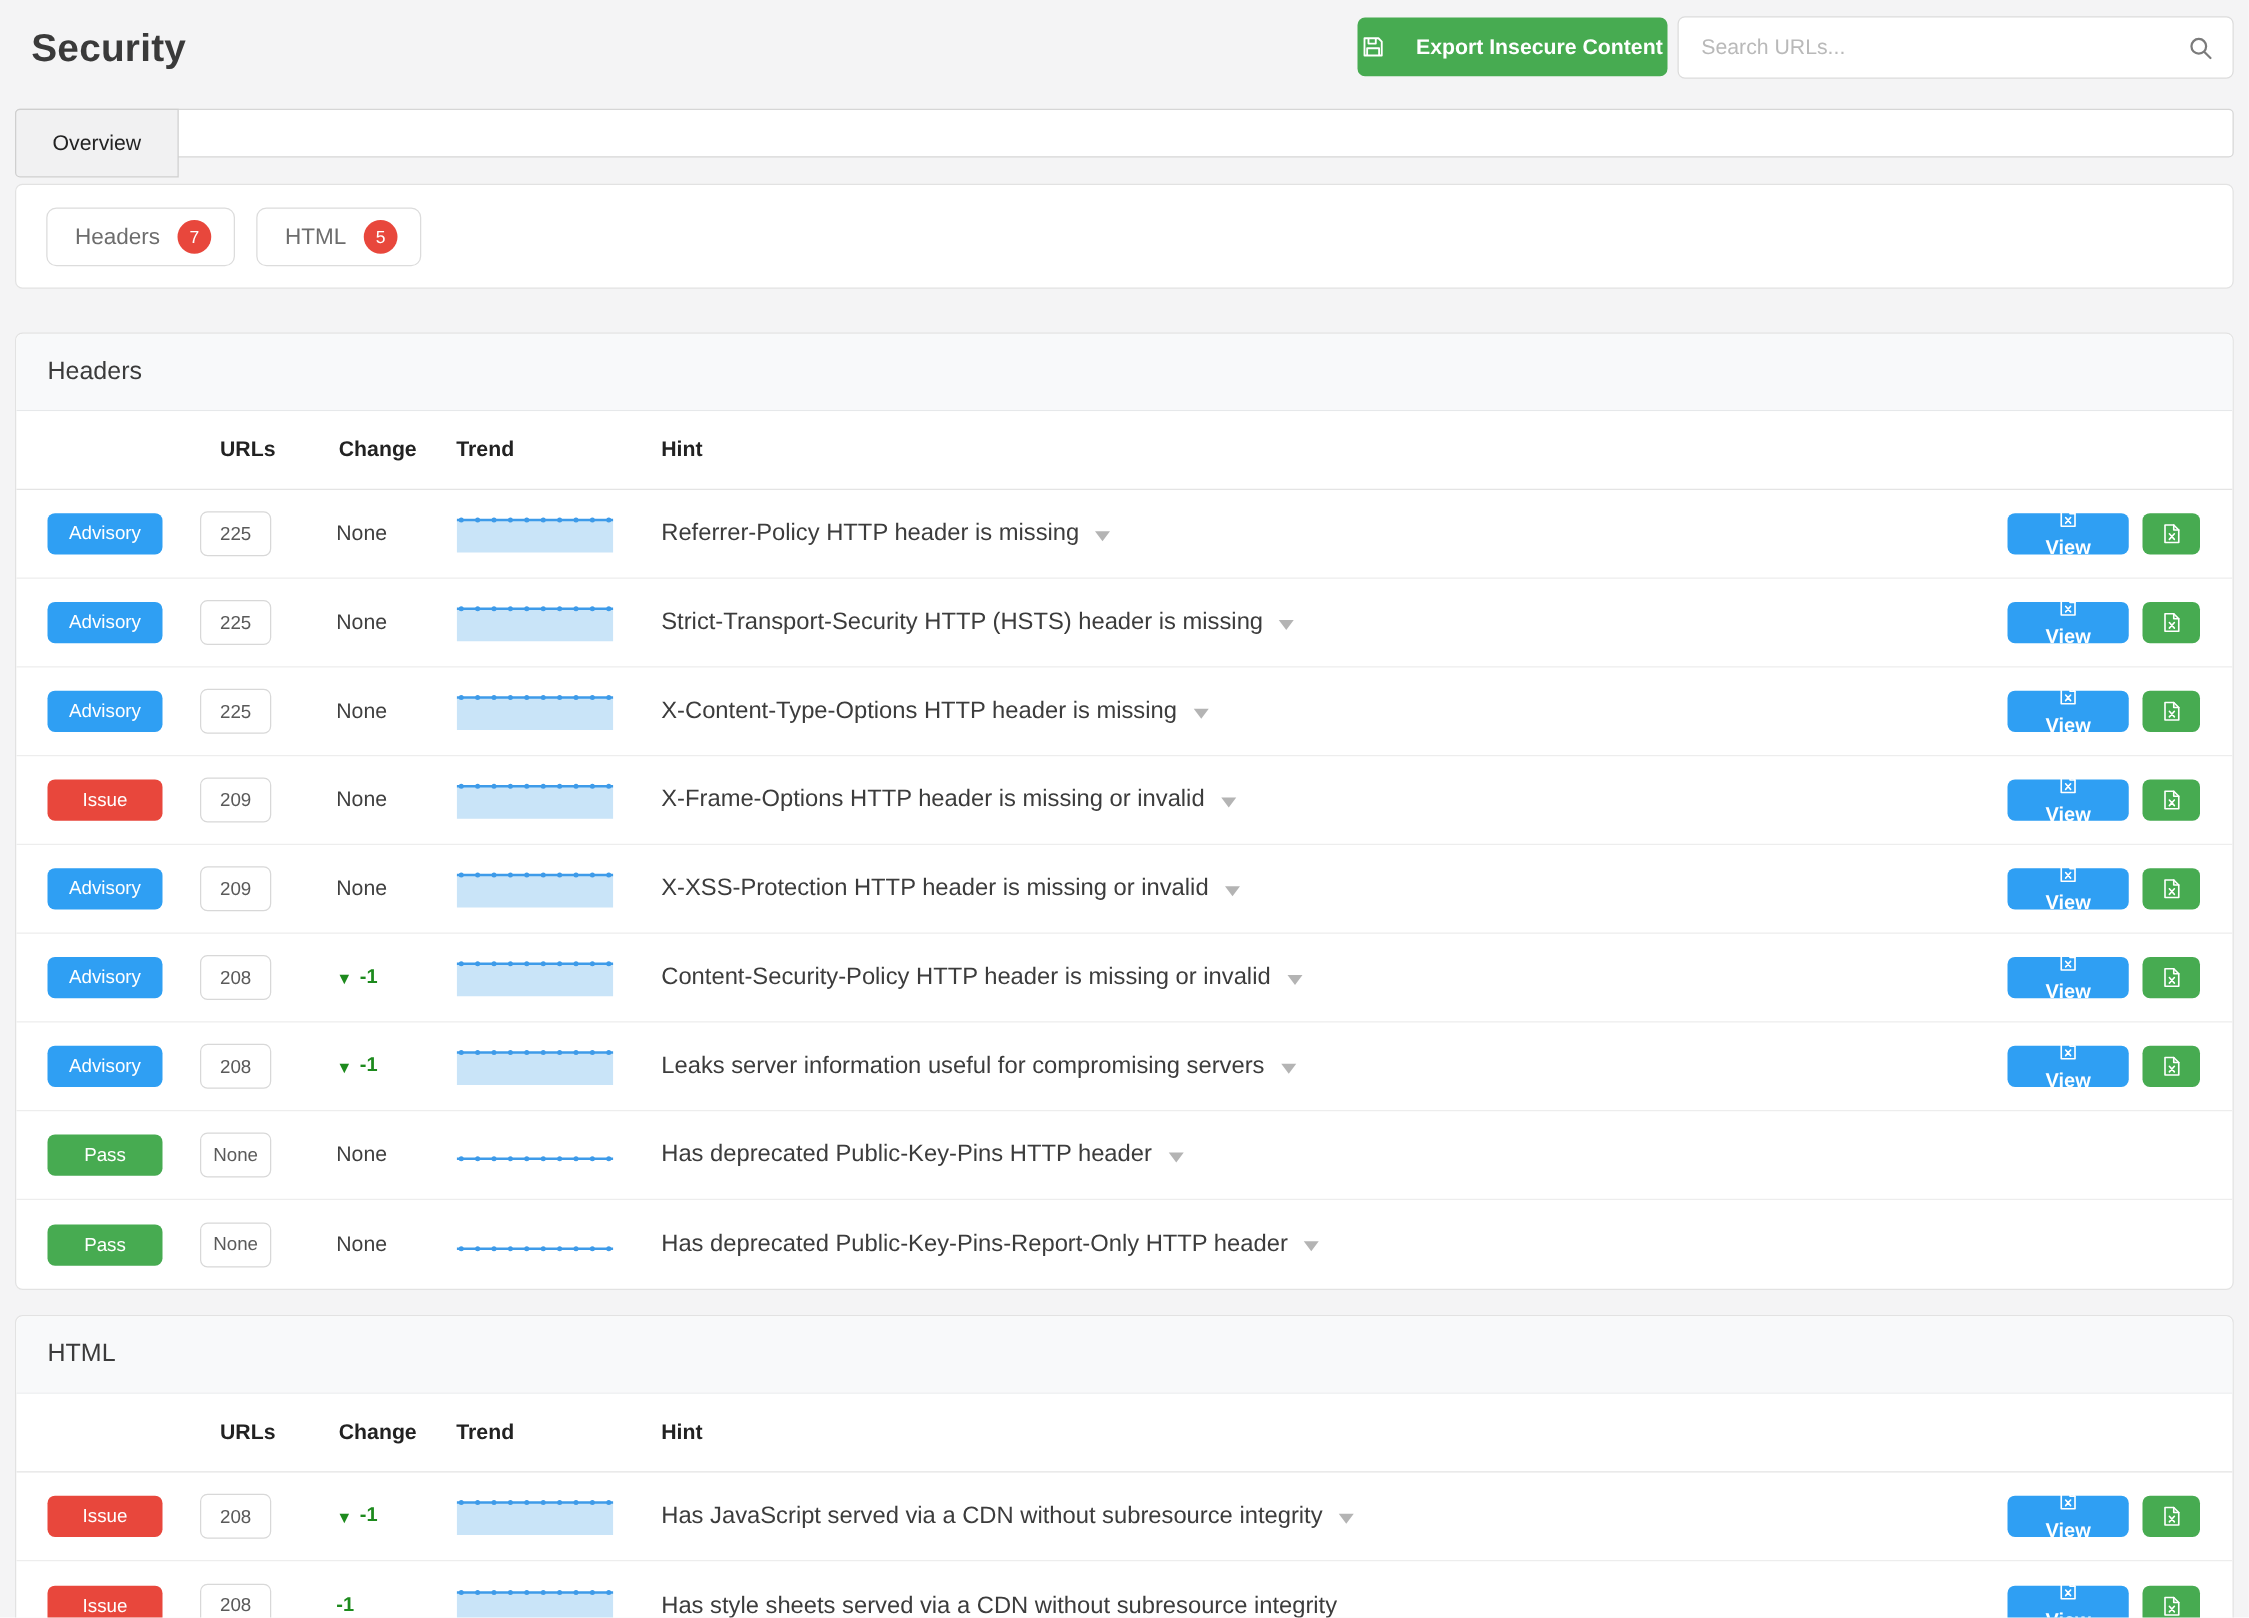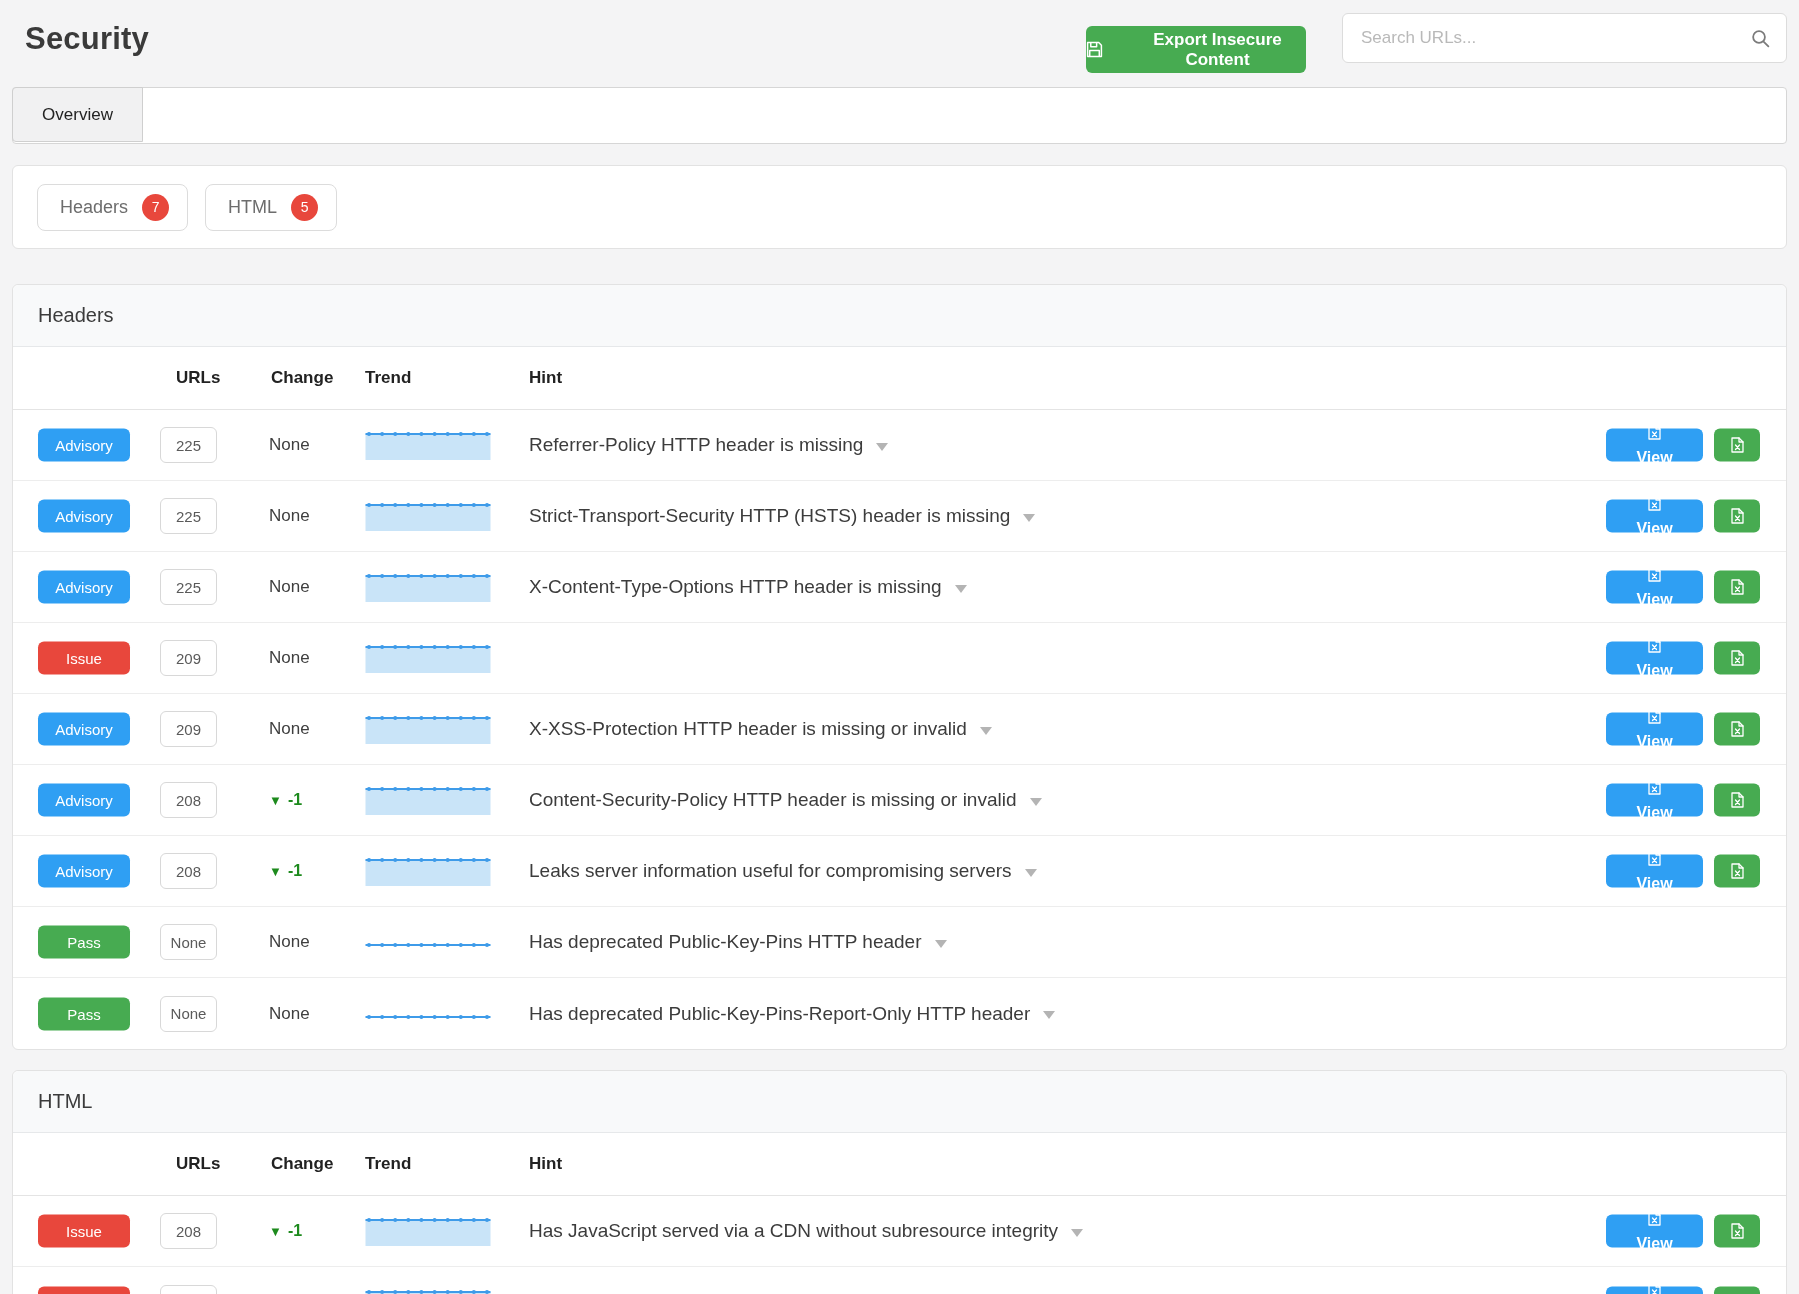--- a/index.html
+++ b/index.html
@@ -9,40 +9,40 @@
     font-family:"Liberation Sans", sans-serif;
     color:#3c3c3c;
   }
   
   .topbar { position:relative; height:87px; }
   .topbar h1 {
     position:absolute; left:25px; top:21px;
     font-size:31px; font-weight:600; color:#3a3a3a; letter-spacing:.2px;
   }
   .btn-export-main {
-    position:absolute; left:1086px; top:14px; width:220px; height:47px;
+    position:absolute; left:1086px; top:14px; width:248px; height:47px;
     background:var(--green); border:none; border-radius:6px;
     color:#fff; font-size:17px; font-weight:600; font-family:inherit;
-    display:flex; align-items:center; justify-content:center; gap:26px; cursor:pointer;margin-top:12px;
+    display:flex; align-items:center; justify-content:center; gap:26px; cursor:pointer;
   }
   .searchbox {
     position:absolute; left:1342px; top:13px; width:445px; height:50px;
     background:#fff; border:1px solid #dcdcdc; border-radius:6px;
     display:flex; align-items:center;
   }
   .searchbox input {
     flex:1; border:none; outline:none; background:transparent;
     font-size:17px; color:#15803d; padding-left:18px; font-family:inherit;
   }
   .searchbox input::placeholder { color:#b9b9b9; }
   .mag { display:flex; padding-right:15px; }
 
   
   .tabstrip {
-    position:relative; margin:0 12px; height:57px;
+    position:relative; margin:0 12px; height:39px;
     background:#fff; border:1px solid #d6d6d6; border-radius:4px;
   }
   .tab {
     position:absolute; left:-1px; top:-1px; width:131px; height:55px;
     background:#f1f1f2; border:1px solid #cfcfcf; border-radius:4px 0 0 4px;
     display:flex; align-items:center; justify-content:center;
     font-size:17px; color:#232323; cursor:pointer;
   }
 
   
@@ -323,20 +323,24 @@
               <circle cx="17.1" cy="7" r="2" fill="#3e9be9"></circle>
               <circle cx="30.2" cy="7" r="2" fill="#3e9be9"></circle>
               <circle cx="43.3" cy="7" r="2" fill="#3e9be9"></circle>
               <circle cx="56.4" cy="7" r="2" fill="#3e9be9"></circle>
               <circle cx="69.6" cy="7" r="2" fill="#3e9be9"></circle>
               <circle cx="82.7" cy="7" r="2" fill="#3e9be9"></circle>
               <circle cx="95.8" cy="7" r="2" fill="#3e9be9"></circle>
               <circle cx="108.9" cy="7" r="2" fill="#3e9be9"></circle>
               <circle cx="122.0" cy="7" r="2" fill="#3e9be9"></circle>
             </svg></span>
+          <span class="hint">
+            <span>X-Frame-Options HTTP header is missing or invalid</span>
+            <span class="caret"></span>
+          </span>
           <button class="btn-view">
             <span class="bicon">
               <svg width="15" height="17" viewBox="0 0 14 17" fill="none" stroke="#ffffff" stroke-width="1.3" stroke-linecap="round" stroke-linejoin="round">
                 <path d="M1.5 1.5 h7 l4 4 v10 h-11 z"></path>
                 <path d="M8.5 1.5 v4 h4"></path>
                 <path d="M5 8.5 l4 4.5 M9 8.5 l-4 4.5"></path>
               </svg>
             </span>
             <span>View</span>
           </button>

